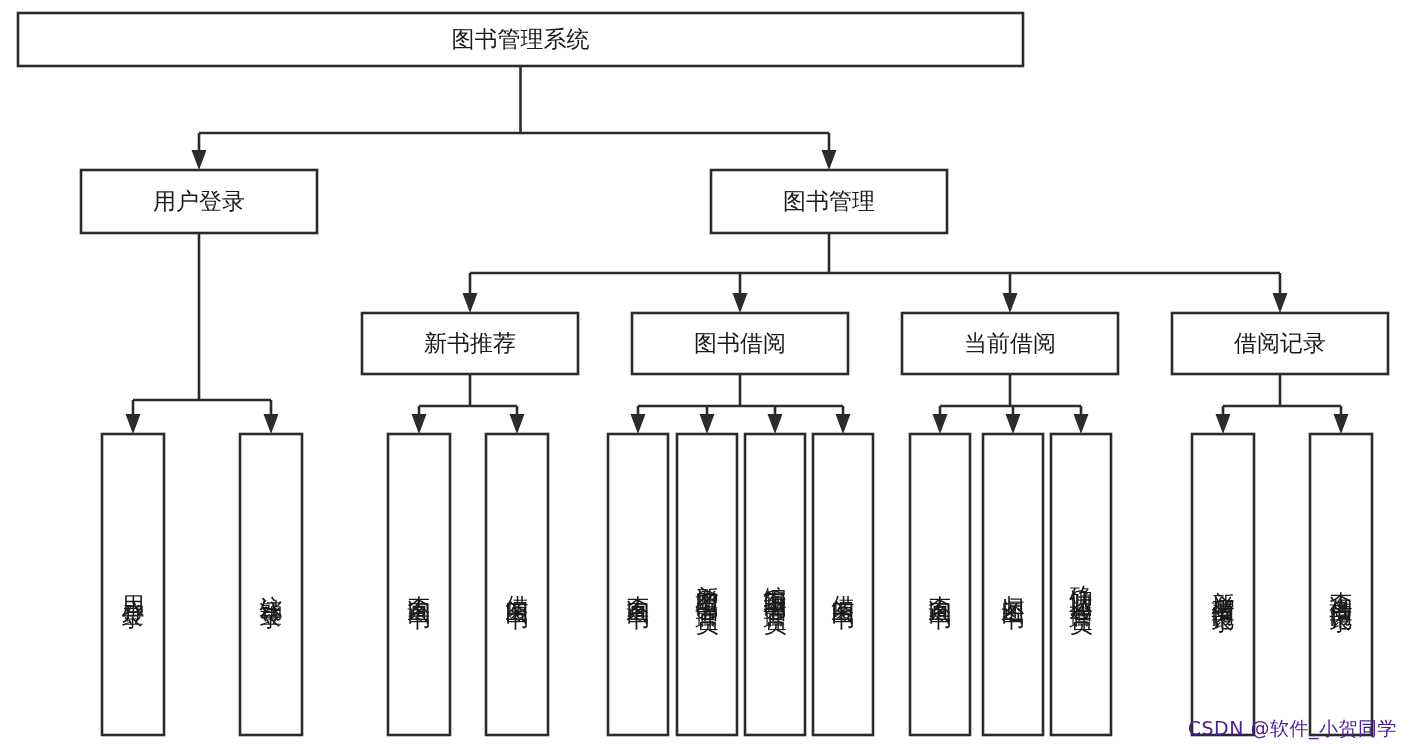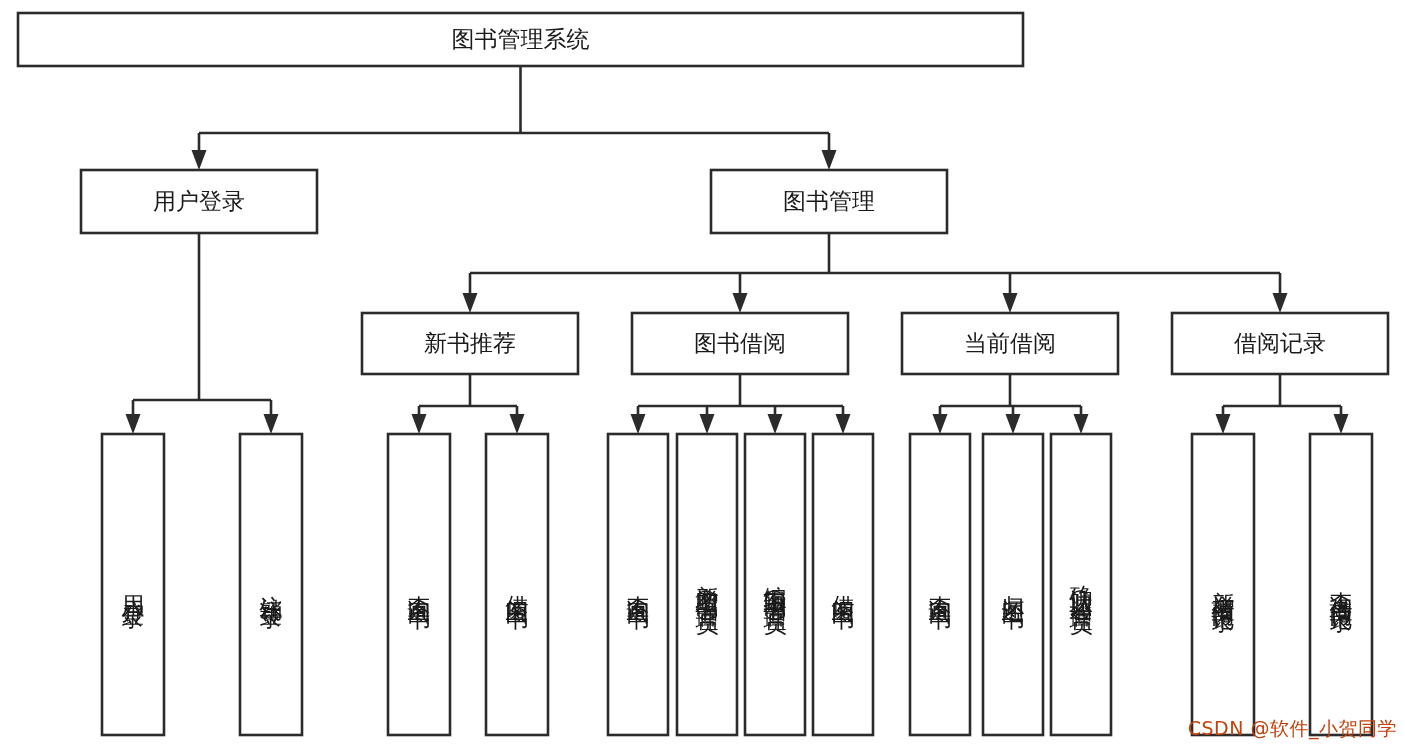--- a/index.html
+++ b/index.html
@@ -46,21 +46,21 @@
     fill: #1a1a1a;
     text-anchor: middle;
     dominant-baseline: middle;
   }
   .watermark {
     position: absolute;
     right: 8px;
     bottom: 5px;
     font-family: "DejaVu Sans", "Liberation Sans", sans-serif;
     font-size: 19px;
-    color: #c2410c;
+    color: #4c1d95;
     white-space: nowrap;
     letter-spacing: 0.5px;
   }
   
   .leaf-label {
     position: absolute;
     writing-mode: vertical-rl;
     text-orientation: upright;
     font-family: "DejaVu Sans", "Liberation Sans", sans-serif;
     font-size: 23px;

